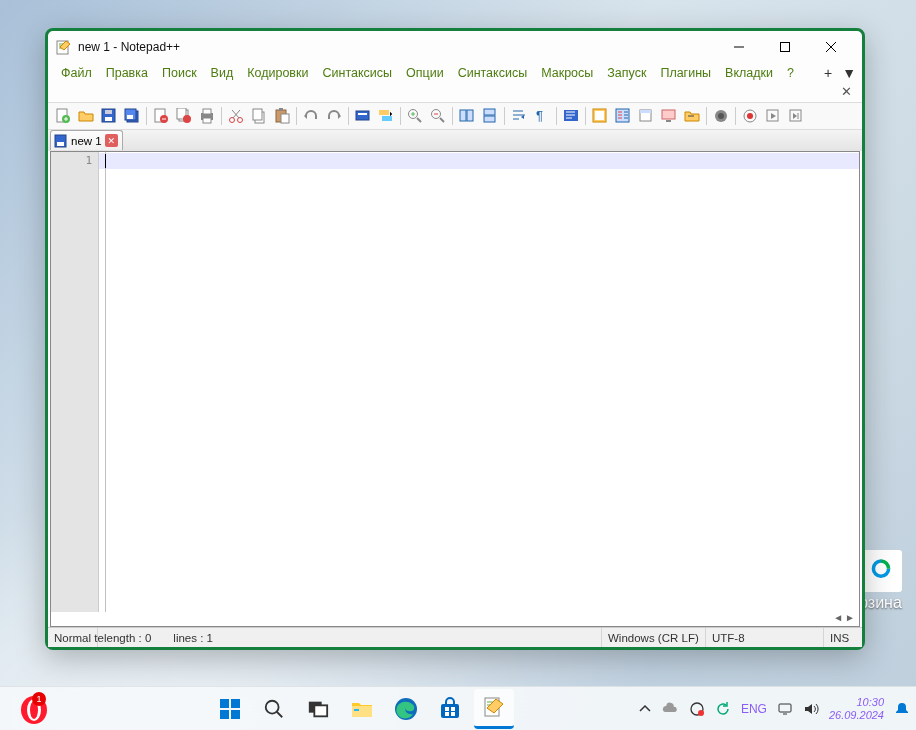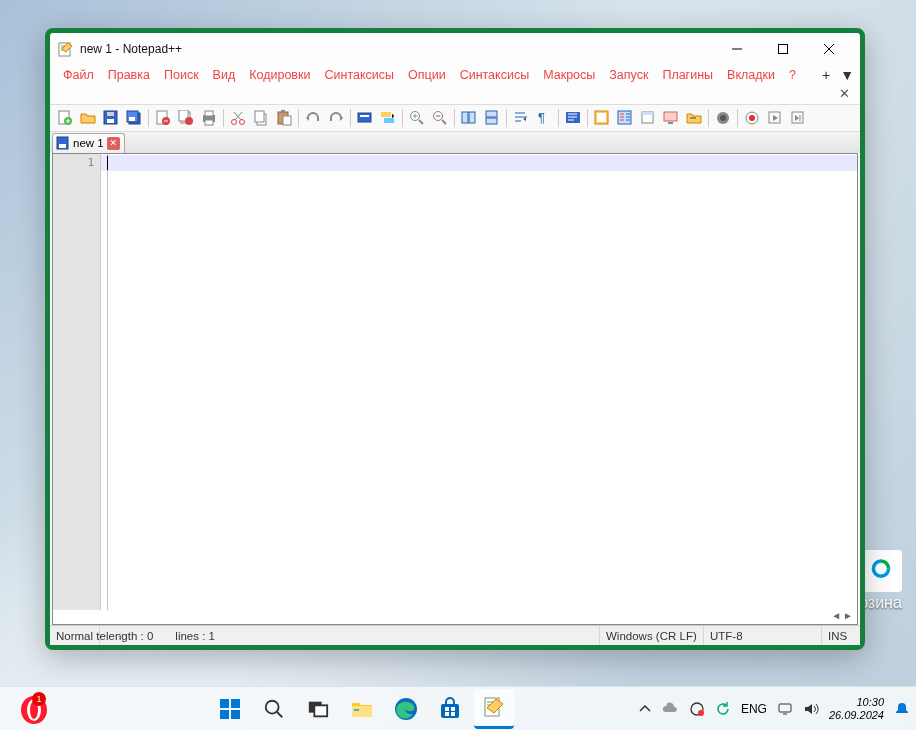--- a/index.html
+++ b/index.html
@@ -1,37 +1,37 @@
 <!DOCTYPE html>
 <html><head>
 <meta charset="utf-8">
 <style>
 * { margin: 0; padding: 0; box-sizing: border-box; font-family: "Segoe UI", Tahoma, sans-serif; }
 body { width: 916px; height: 730px; background: linear-gradient(135deg, #a8c0d8 0%, #d8e4ec 40%, #c0d0dc 100%); position: relative; overflow: hidden; }
 .bg-swirl { position: absolute; width: 1200px; height: 800px; left: -200px; top: 200px; background: radial-gradient(ellipse at 30% 60%, rgba(255,255,255,0.6) 0%, transparent 40%), radial-gradient(ellipse at 60% 70%, rgba(180,200,220,0.5) 0%, transparent 50%); transform: rotate(-15deg); }
 
 
-.window { position: absolute; left: 45px; top: 28px; width: 820px; height: 622px; background: #fdfdfd; border: 5px solid #15803d; border-radius: 8px; box-shadow: 0 8px 30px rgba(0,0,0,0.25); display: flex; flex-direction: column; }
+.window { position: absolute; left: 45px; top: 28px; width: 820px; height: 622px; background: #fdfdfd; border: 3px solid #15803d; border-radius: 8px; box-shadow: 0 8px 30px rgba(0,0,0,0.25); display: flex; flex-direction: column; }
 .titlebar { height: 31px; display: flex; align-items: center; padding: 0 8px; }
 .app-icon { width: 16px; height: 16px; margin-right: 6px; display: flex; align-items: center; justify-content: center; }
 .title-text { font-size: 12px; color: #111; flex: 1; }
 .win-controls { display: flex; }
 .win-btn { width: 46px; height: 30px; display: flex; align-items: center; justify-content: center; background: transparent; border: none; cursor: pointer; }
 
 .menubar { height: 22px; display: flex; align-items: center; padding: 0 6px; gap: 0; position: relative; }
-.menu-item { font-size: 12.5px; color: #ef4444; padding: 2px 7px; cursor: pointer; }
+.menu-item { font-size: 12.5px; color: #4d7c0f; padding: 2px 7px; cursor: pointer; }
 .menu-extra { position: absolute; right: 6px; display: flex; gap: 10px; font-size: 14px; color: #333; }
 
 .close-x-row { height: 18px; display: flex; justify-content: flex-end; padding-right: 10px; color: #555; font-size: 13px; }
 
 .toolbar { height: 28px; border-top: 1px solid #ddd; border-bottom: 1px solid #ddd; background: #f9f9f9; display: flex; align-items: center; padding: 0 4px; gap: 1px; overflow: hidden; }
 .tb-btn { width: 22px; height: 22px; display: flex; align-items: center; justify-content: center; border: 1px solid transparent; border-radius: 2px; cursor: pointer; font-size: 13px; }
 .tb-sep { width: 1px; height: 18px; background: #ccc; margin: 0 2px; }
 
-.tabbar { height: 21px; background: linear-gradient(#f4f4f4, #e4e4e4); display: flex; align-items: center; padding-left: 2px; }
+.tabbar { height: 21px; background: linear-gradient(#f4f4f4, #e4e4e4); display: flex; align-items: flex-start; padding-left: 2px; }
 .tab { height: 20px; background: linear-gradient(#fdfdfd, #f0f0f0); border: 1px solid #aaa; border-bottom: none; border-radius: 3px 3px 0 0; display: flex; align-items: center; padding: 0 4px 0 3px; gap: 3px; font-size: 11.5px; }
 .tab-icon { width: 14px; height: 14px; }
 .tab-close { width: 13px; height: 13px; background: #e06060; border-radius: 2px; display: flex; align-items: center; justify-content: center; color: #fff; font-size: 9px; cursor: pointer; }
 
 .editor-border { flex: 1; border: 1px solid #888; margin: 0 2px; display: flex; flex-direction: column; background: #fff; }
 .editor-area { flex: 1; display: flex; position: relative; }
 .gutter { width: 48px; background: #e4e4e4; border-right: 1px solid #ccc; position: relative; }
 .line-no { position: absolute; right: 6px; font-size: 11px; color: #888; font-family: Consolas, monospace; }
 .current-line-hl { position: absolute; left: 48px; right: 0; height: 16px; background: #e8e8ff; }
 .margin-line { position: absolute; left: 54px; top: 0; bottom: 0; width: 1px; background: #c0c0c0; }
@@ -45,21 +45,21 @@
 
 
 .desktop-icon { position: absolute; right: 8px; top: 550px; width: 55px; text-align: center; color: #fff; font-size: 16px; text-shadow: 0 1px 2px rgba(0,0,0,0.6); }
 .recycle-bin { width: 42px; height: 42px; margin: 0 auto 2px; background: #fff; border-radius: 3px; display: flex; align-items: center; justify-content: center; font-size: 26px; color: #0078d4; }
 
 
 .taskbar { position: absolute; bottom: 0; left: 0; right: 0; height: 44px; background: rgba(245,248,251,0.9); backdrop-filter: blur(10px); border-top: 1px solid rgba(0,0,0,0.08); display: flex; align-items: center; }
 .tb-left-group { display: flex; gap: 4px; margin-left: 210px; }
 .task-btn { width: 40px; height: 40px; display: flex; align-items: center; justify-content: center; border-radius: 4px; cursor: pointer; }
 .task-btn.active { background: rgba(255,255,255,0.7); border-bottom: 3px solid #0078d4; }
-.tb-tray { position: absolute; right: 6px; display: flex; align-items: center; gap: 10px; font-size: 12px; color: #000000; }
+.tb-tray { position: absolute; right: 6px; display: flex; align-items: center; gap: 10px; font-size: 12px; color: #8b5cf6; }
 .tray-item { cursor: pointer; display: flex; align-items: center; }
 .clock { text-align: right; font-size: 11px; line-height: 13px; font-style: italic; }
 
 .opera-badge { position: absolute; left: 14px; font-size: 9px; background: #e60000; color: #fff; width: 14px; height: 14px; border-radius: 50%; display: flex; align-items: center; justify-content: center; top: -2px; }
 .opera-wrap { position: absolute; left: 18px; bottom: 4px; width: 32px; height: 32px; }
 </style>
 </head>
 <body>
 
 <div class="bg-swirl"></div>

